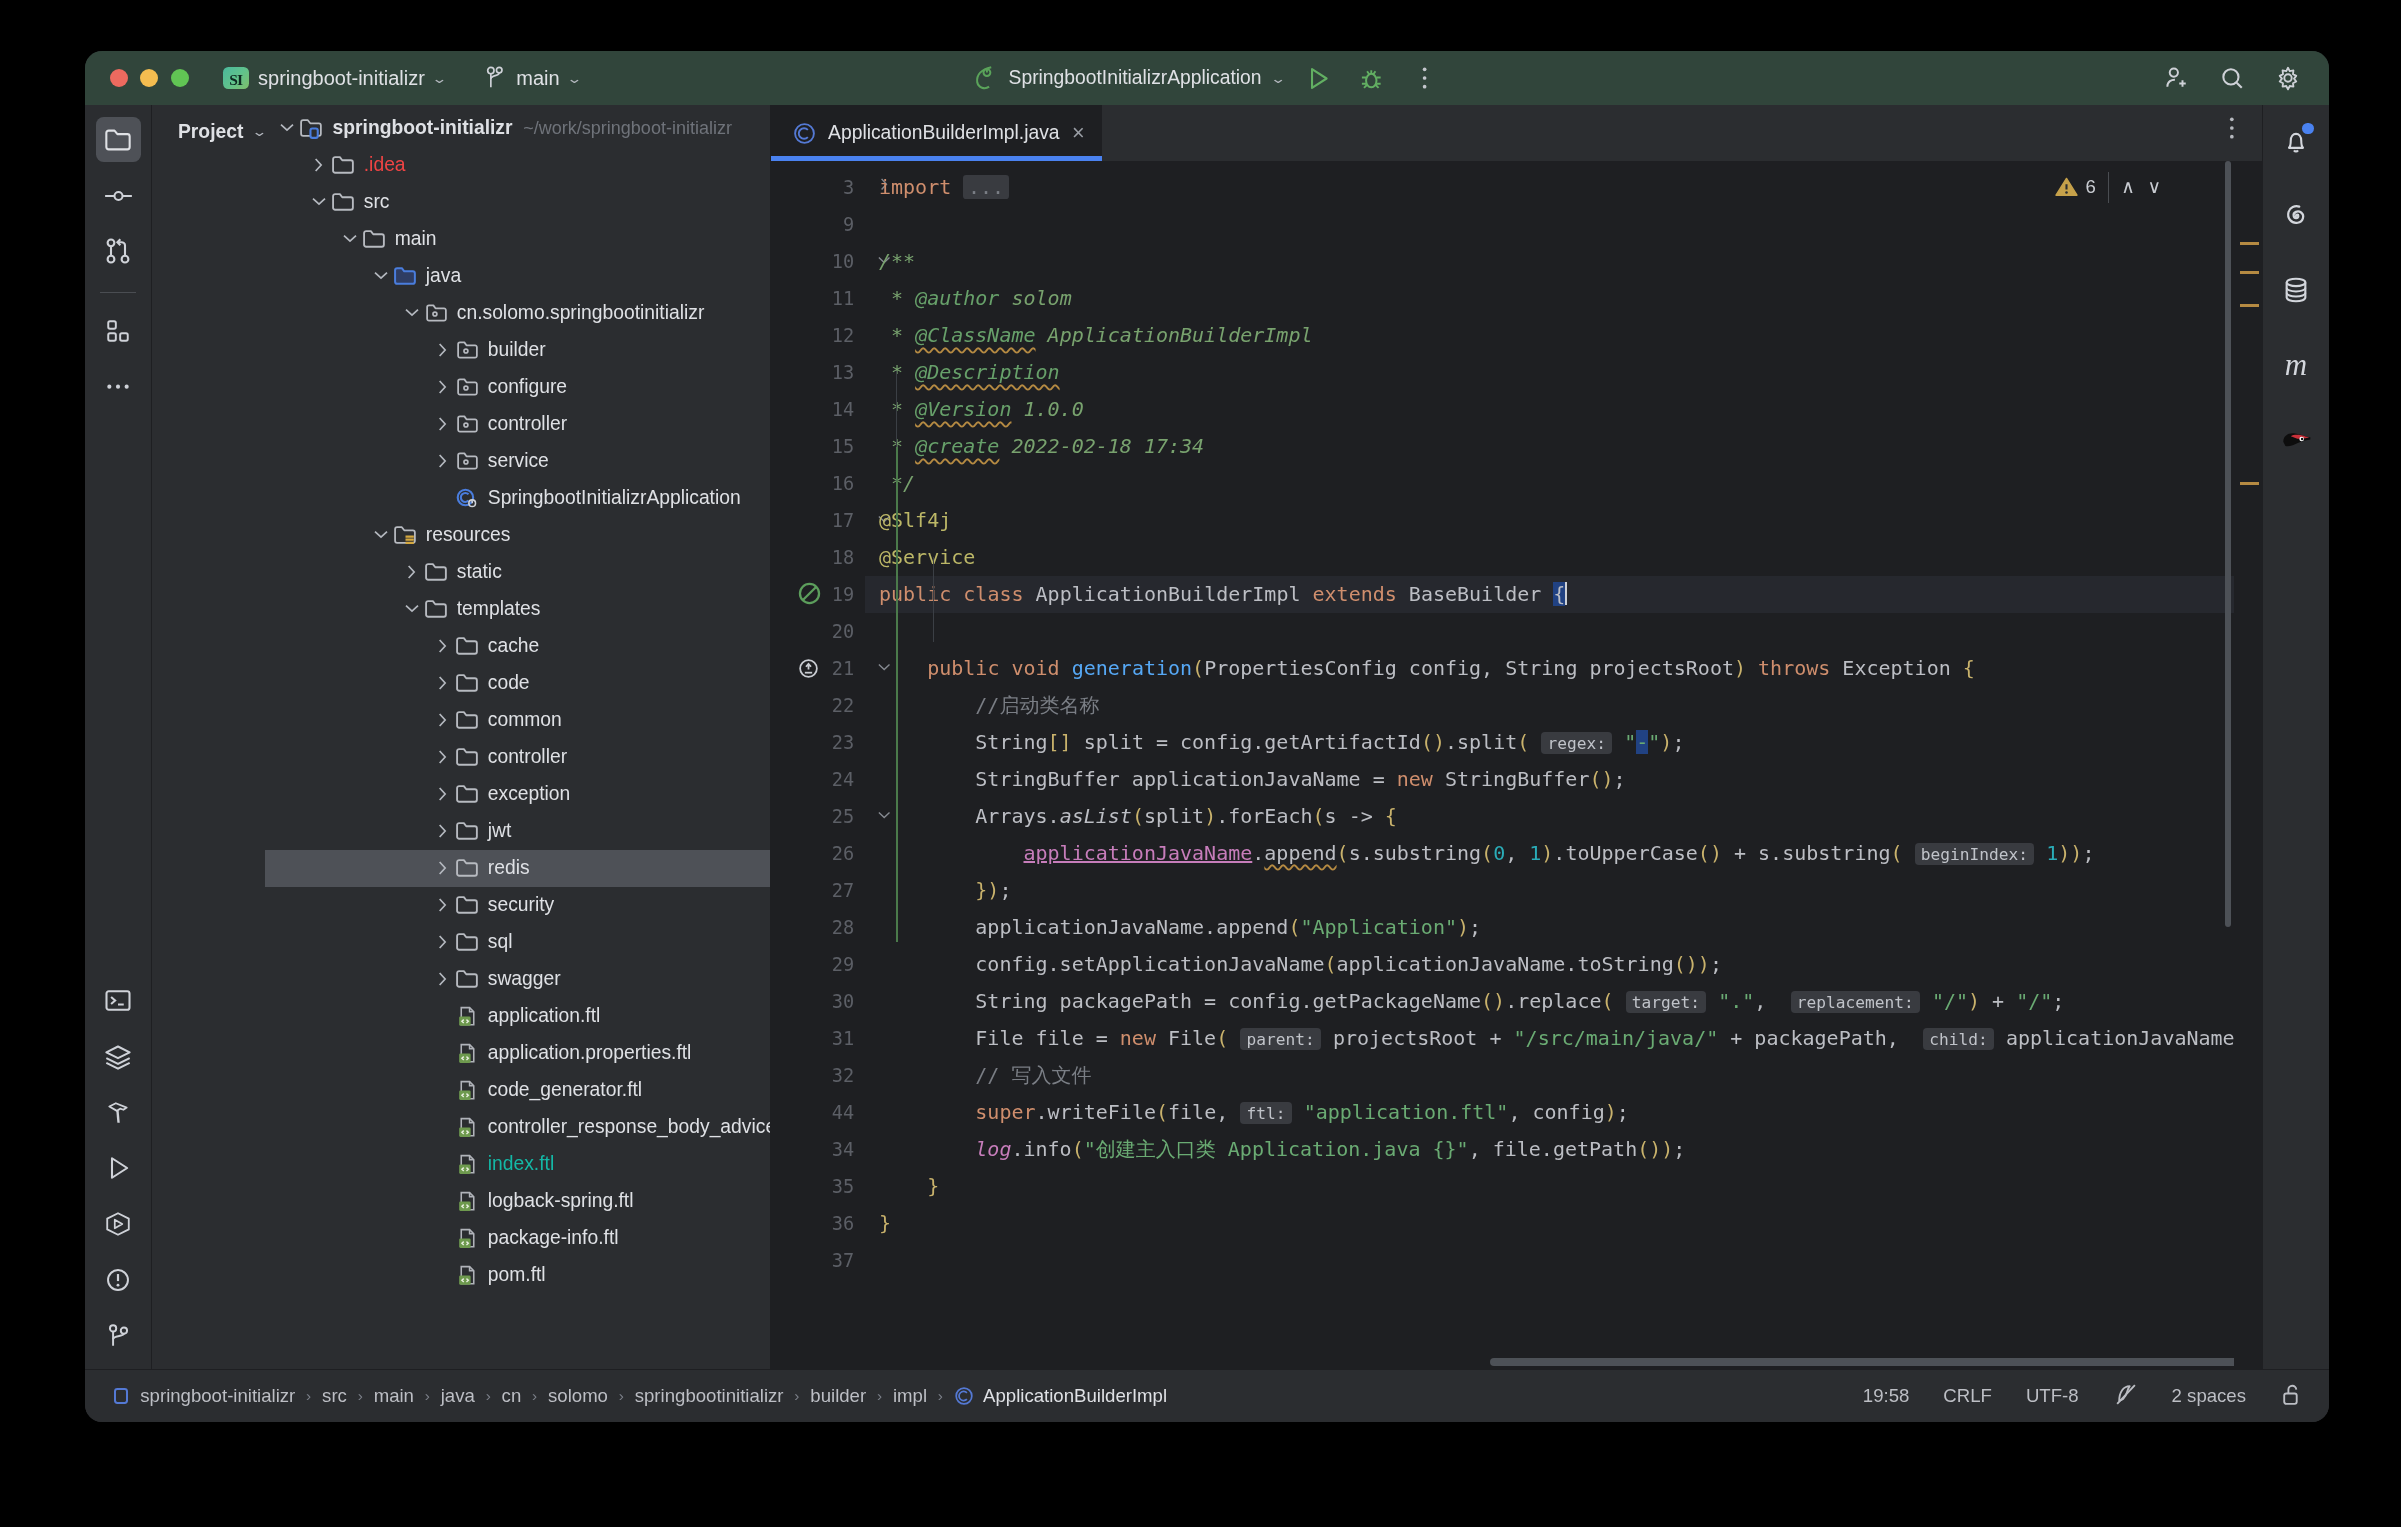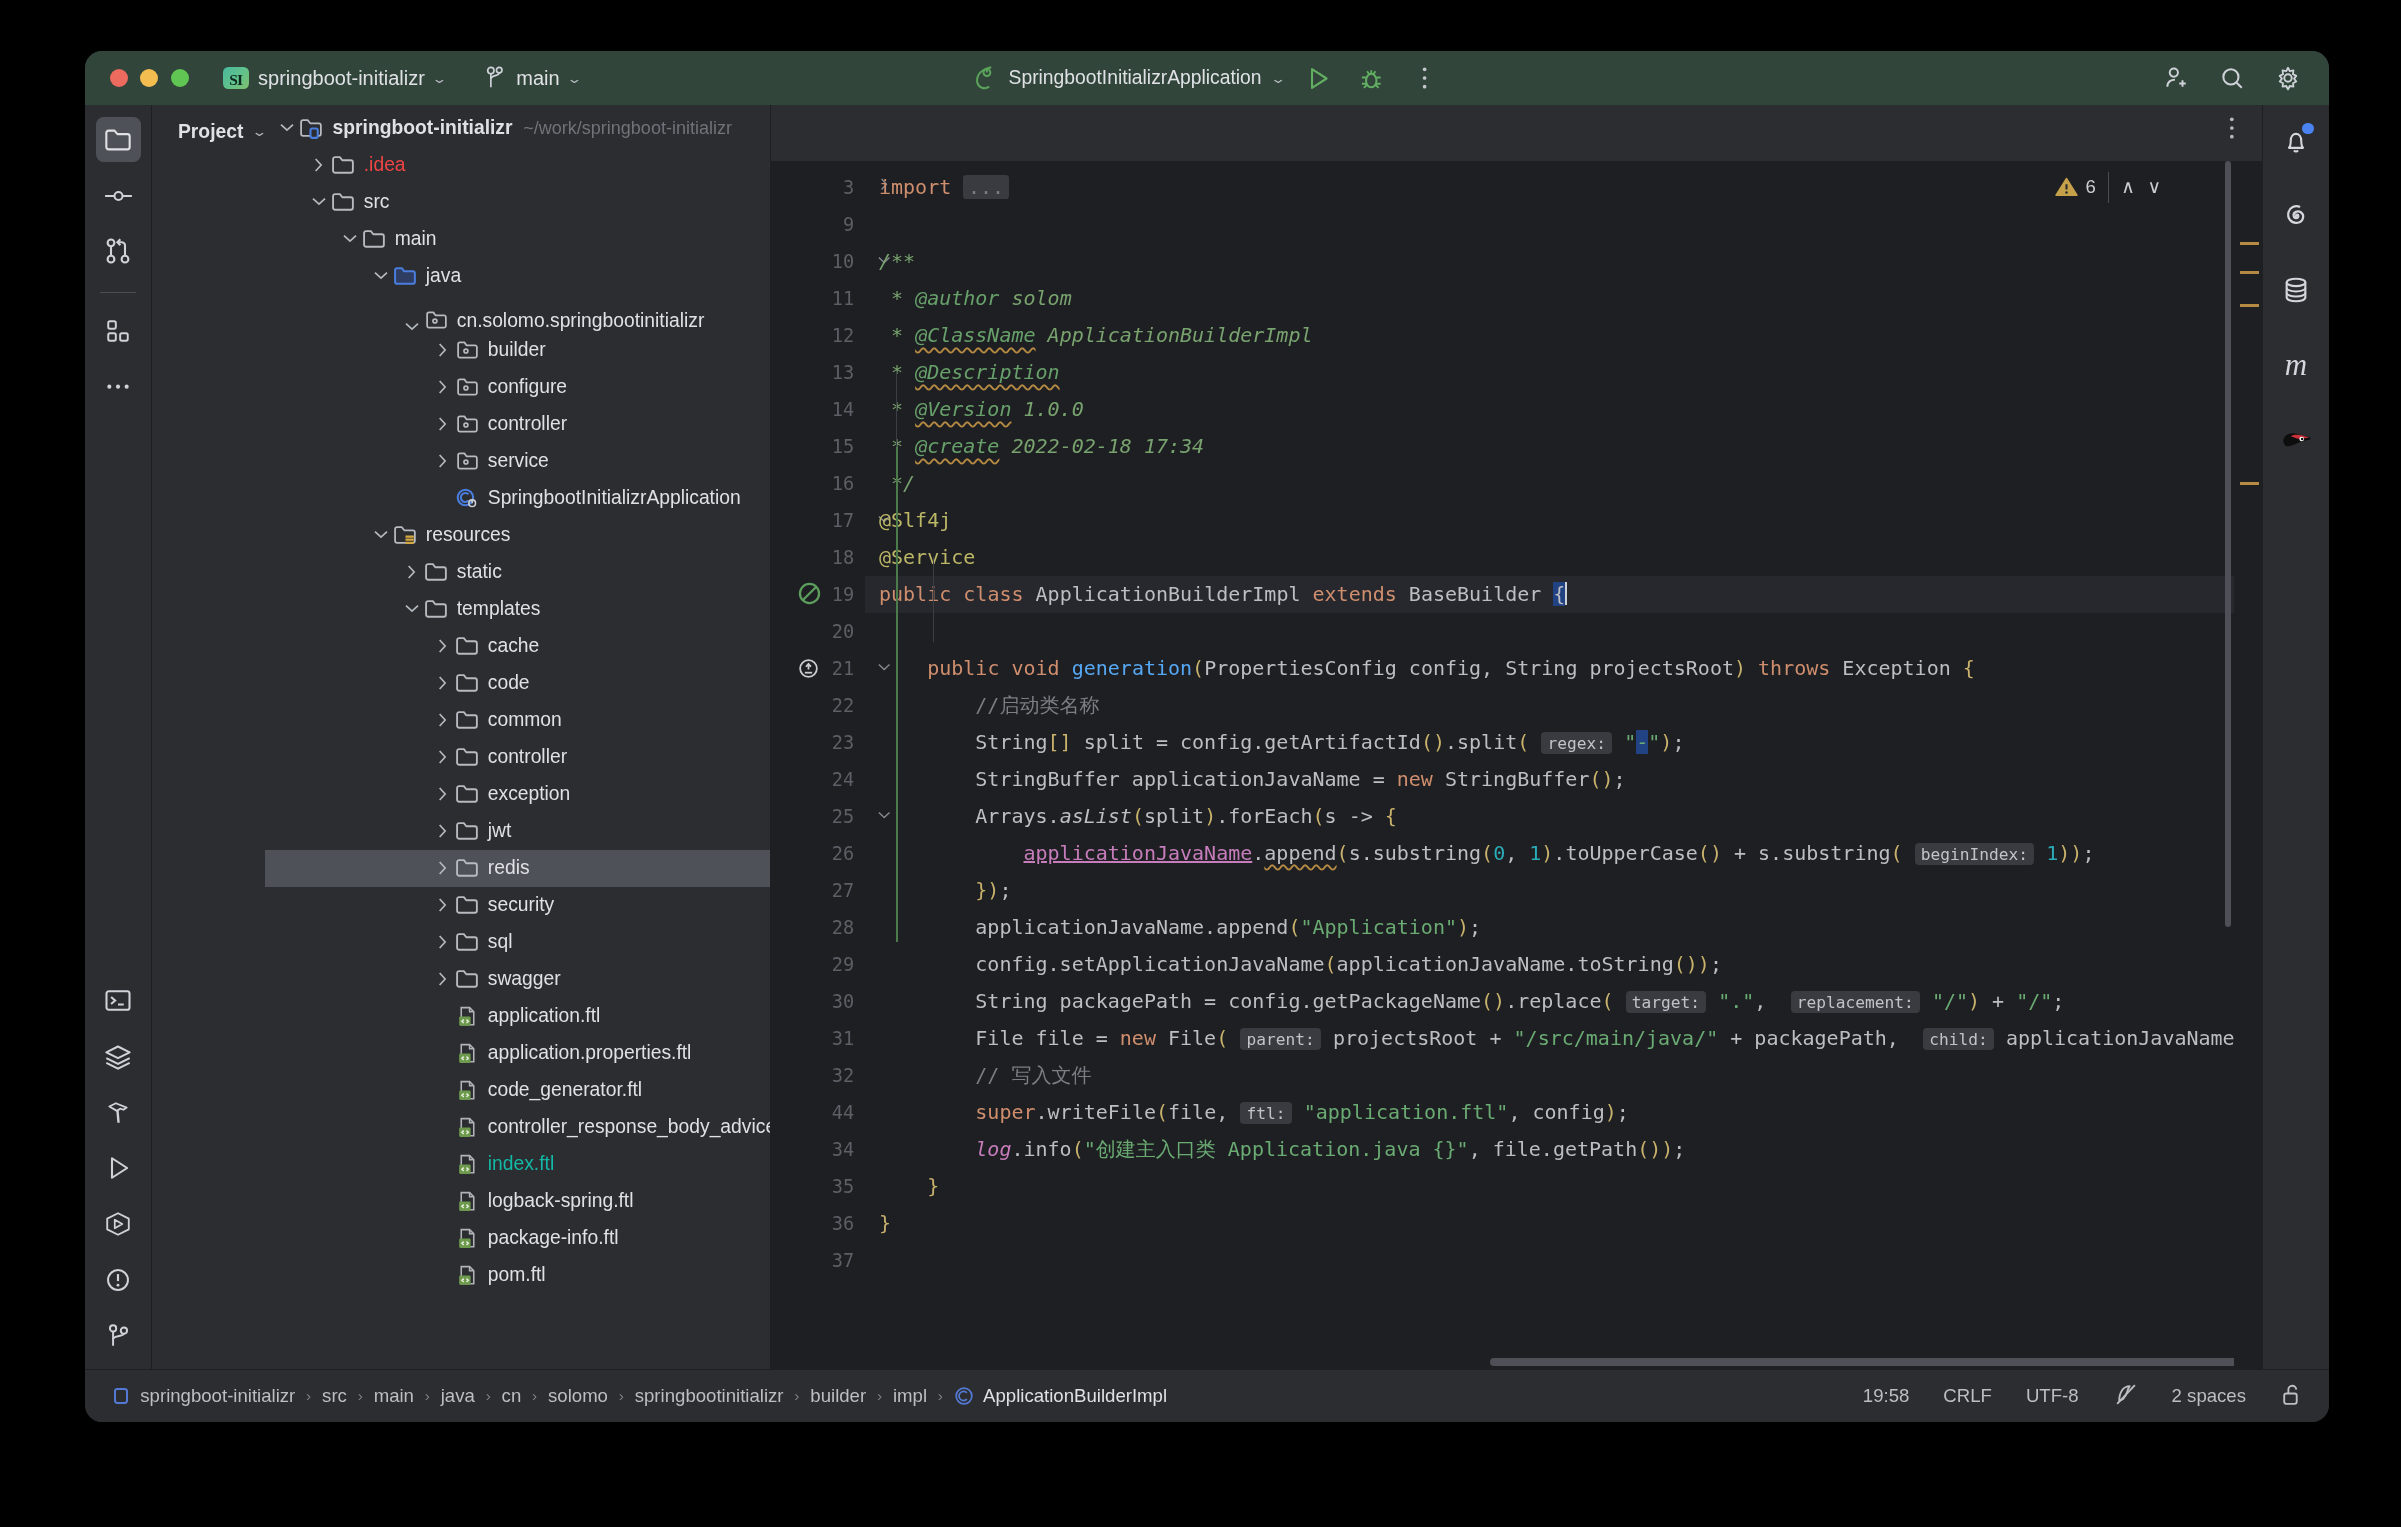--- a/index.html
+++ b/index.html
@@ -415,21 +415,21 @@
                 <path d="M1 1.5 L7 7 L13 1.5" fill="none" stroke="#b4b8bf" stroke-width="1.7"></path>
               </svg>
             </span>
             <span class="ficon">
               <svg width="25" height="23" viewBox="0 0 24 22">
         <path d="M2 5 A2 2 0 0 1 4 3 H8.5 L10.8 6 H19 A2 2 0 0 1 21 8 V16 A2 2 0 0 1 19 18 H4 A2 2 0 0 1 2 16 Z" fill="#2f3d63" stroke="#4a7ddd" stroke-width="1.9" stroke-linejoin="round"></path>
               </svg>
             </span>
             <span class="lbl">java</span>
           </div>
-          <div class="row" style="padding-left: 135px; align-items: flex-end;">
+          <div class="row" style="padding-left: 135px;">
             <span class="arrow">
               <svg width="14" height="9.3" viewBox="0 0 14 9">
                 <path d="M1 1.5 L7 7 L13 1.5" fill="none" stroke="#b4b8bf" stroke-width="1.7"></path>
               </svg>
             </span>
             <span class="ficon">
               <svg width="25" height="23" viewBox="0 0 24 22">
         <path d="M3 5 A1.8 1.8 0 0 1 4.8 3.2 H9 L11 6 H19.2 A1.8 1.8 0 0 1 21 7.8 V16 A1.8 1.8 0 0 1 19.2 17.8 H4.8 A1.8 1.8 0 0 1 3 16 Z" fill="none" stroke="#b7bac0" stroke-width="1.7" stroke-linejoin="round"></path>
         <circle cx="10.5" cy="11.5" r="1.9" fill="none" stroke="#b7bac0" stroke-width="1.6"></circle>
               </svg>
@@ -768,20 +768,28 @@
         <path d="M8.4 14 L6.6 15.6 L8.4 17.2 M11 14 L12.8 15.6 L11 17.2" stroke="#e9f0e0" stroke-width="1.3" fill="none"></path>
               </svg>
             </span>
             <span class="lbl">pom.ftl</span>
           </div>
         </div>
     </div>
 
     <div class="editor">
       <div class="tabbar">
+        <div class="tab">
+          <svg width="23" height="23" viewBox="0 0 22 22">
+            <circle cx="11" cy="11" r="9" fill="none" stroke="#5479d4" stroke-width="1.8"></circle>
+            <path d="M14.2 7.6 A5 5 0 1 0 14.2 14.4" fill="none" stroke="#5479d4" stroke-width="1.8"></path>
+          </svg>
+          <span class="tab-name">ApplicationBuilderImpl.java</span>
+          <span class="tab-x">×</span>
+        </div>
         <div class="tabbar-right">
           <svg width="7.7" height="26" viewBox="0 0 6 24">
             <circle cx="3" cy="4" r="1.7" fill="#b6b9bf"></circle>
               <circle cx="3" cy="12" r="1.7" fill="#b6b9bf"></circle>
               <circle cx="3" cy="20" r="1.7" fill="#b6b9bf"></circle>
           </svg>
         </div>
       </div>
 
       <div class="codearea">

